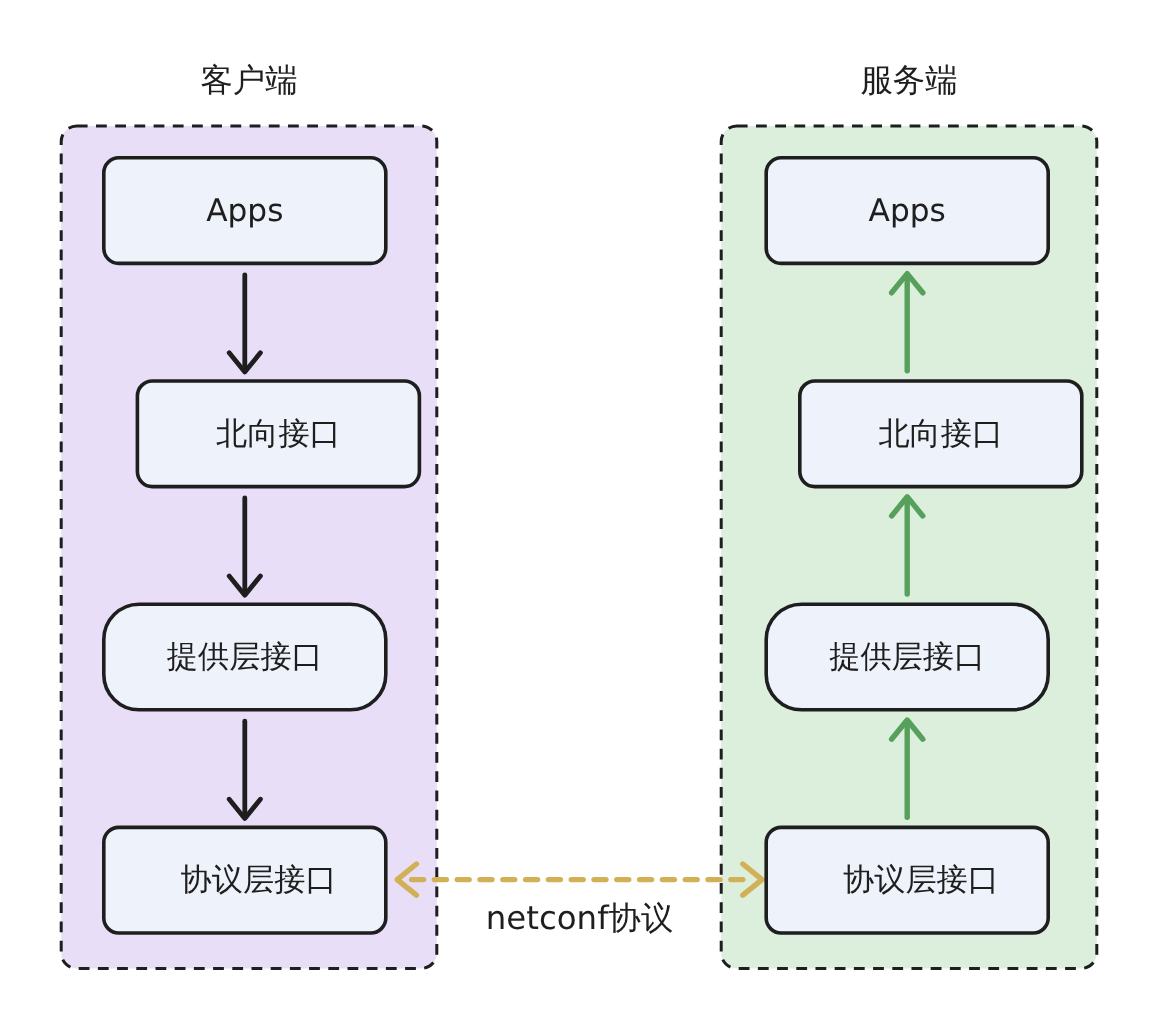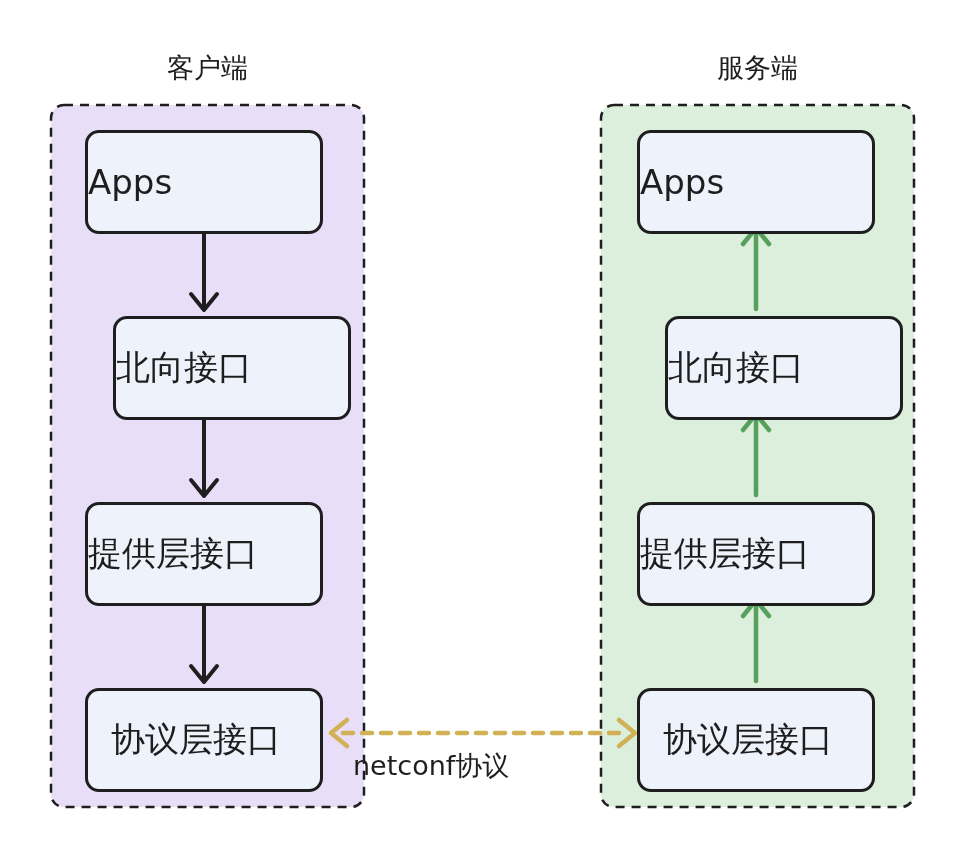--- a/index.html
+++ b/index.html
@@ -48,43 +48,44 @@
     font-size: 27px;
     line-height: 32px;
     color: var(--text, #1e1e1e);
   }
   .col-title.client { left: 51px; }
   .col-title.server { left: 601px; }
 
   .node-box {
     position: absolute;
     width: 238px;
-    height: 104px;
+    height: 91px;
     box-sizing: border-box;
     background: var(--box-bg, #eef2fa);
     border: 3.5px solid var(--stroke, #1e1e1e);
     border-radius: 14px;
     display: flex;
     align-items: center;
-    justify-content: flex-start;
-    font-size: 34px;
+    justify-content: center;
+    font-size: 26px;
     color: var(--text, #1e1e1e);
   }
   .node-box.col-client { left: 85px; }
   .node-box.col-server { left: 637px; }
   .row-0 { top: 130px; }
   .row-1 { top: 316px; margin-left: 28px; }
-  .row-2 { top: 502px; }
+  .row-2 { top: 502px; border-radius: 31px; }
   .row-3 { top: 688px; padding-left: 23px; }
 
   .link-label {
     position: absolute;
     left: 353px;
     top: 749px;
     width: 260px;
+    text-align: center;
     font-size: 27px;
     line-height: 34px;
     color: var(--text, #1e1e1e);
   }
 </style>
 </head>
 <body>
 
 <div id="canvas">
 

